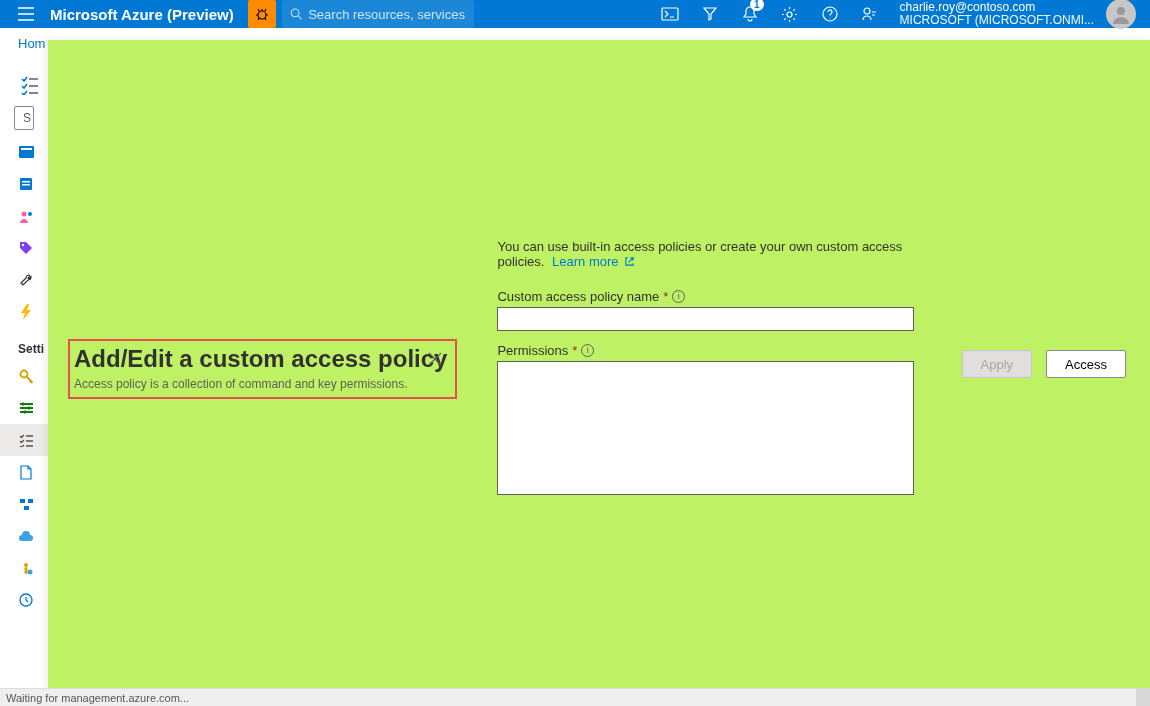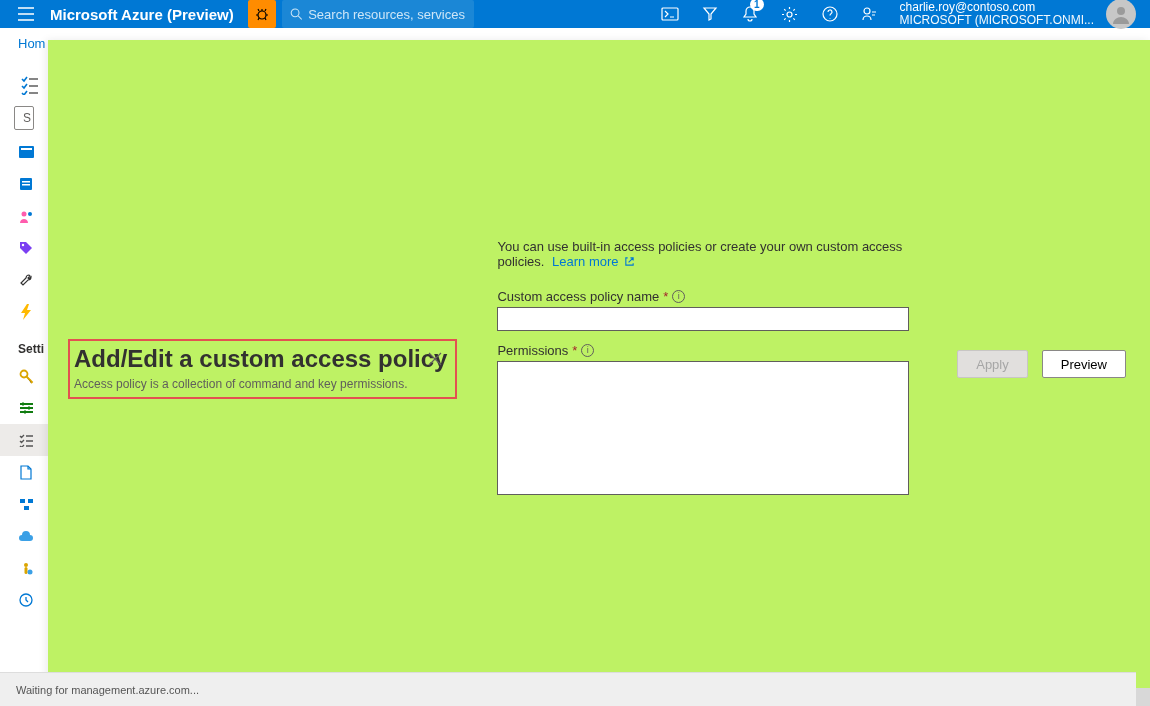--- a/index.html
+++ b/index.html
@@ -48,21 +48,21 @@
   .field-label { font-size:13px; color:#323130; display:flex; align-items:center; gap:4px; margin-bottom:3px; }
   .req { color:#a4262c; }
   .info-ic { width:13px; height:13px; border:1px solid #605e5c; border-radius:50%; display:inline-flex; align-items:center; justify-content:center; font-size:9px; color:#605e5c; cursor:help; }
   .text-input { width:100%; height:24px; border:1px solid #605e5c; padding:2px 6px; font-size:13px; outline:none; margin-bottom:12px; }
   .textarea { width:100%; height:134px; border:1px solid #605e5c; padding:4px 6px; font-size:13px; outline:none; resize:none; }
   .panel-footer { padding:12px 24px; display:flex; gap:14px; }
   .btn { height:28px; padding:0 18px; font-size:13px; border:1px solid #8a8886; background:#fff; cursor:pointer; border-radius:2px; }
   .btn.primary { background:#e1dfdd; border-color:#c8c6c4; color:#a6a6a6; cursor:default; }
 
   
-  .statusbar { position:absolute; bottom:0; left:0; right:14px; height:34px; background:#efefef; font-size:11px; color:#555; display:flex; align-items:center; padding:0 16px; border-top:1px solid #ddd; }
+  .statusbar { position:absolute; bottom:0; left:0; right:14px; height:18px; background:#efefef; font-size:11px; color:#555; display:flex; align-items:center; padding:0 6px; border-top:1px solid #ddd; }
   .mini-scroll { position:absolute; bottom:0; right:0; width:14px; height:18px; background:#d8d8d8; }
 
   svg { display:block; }
 </style>
 </head>
 <body>
 
 <div class="topbar">
   <div class="hamburger">
     <svg width="16" height="14" viewBox="0 0 16 14">
@@ -298,20 +298,20 @@
 
     <div class="field-label">
       <span>Permissions</span>
       <span class="req">*</span>
       <span class="info-ic">i</span>
     </div>
     <textarea class="textarea" style=""></textarea>
   </div>
   <div class="panel-footer">
     <button class="btn primary" disabled="">Apply</button>
-    <button class="btn">Preview</button>
+    <button class="btn">Access</button>
   </div>
 </div>
 
 <div class="statusbar">
   <span>Waiting for management.azure.com...</span>
 </div>
 <div class="mini-scroll"></div>
 
 </body></html>

